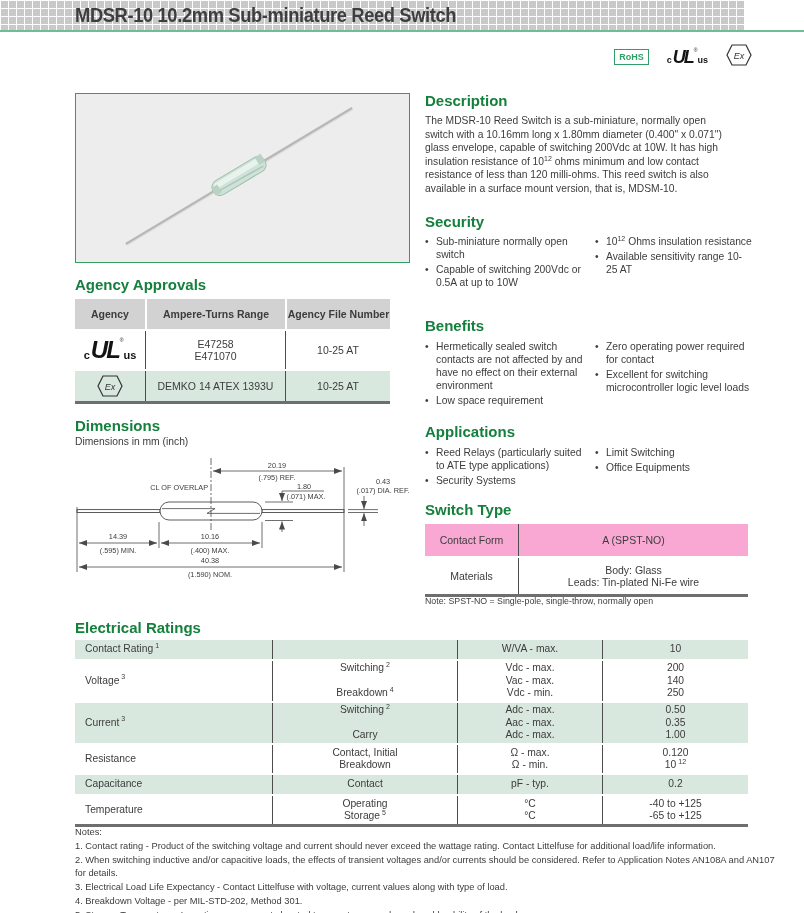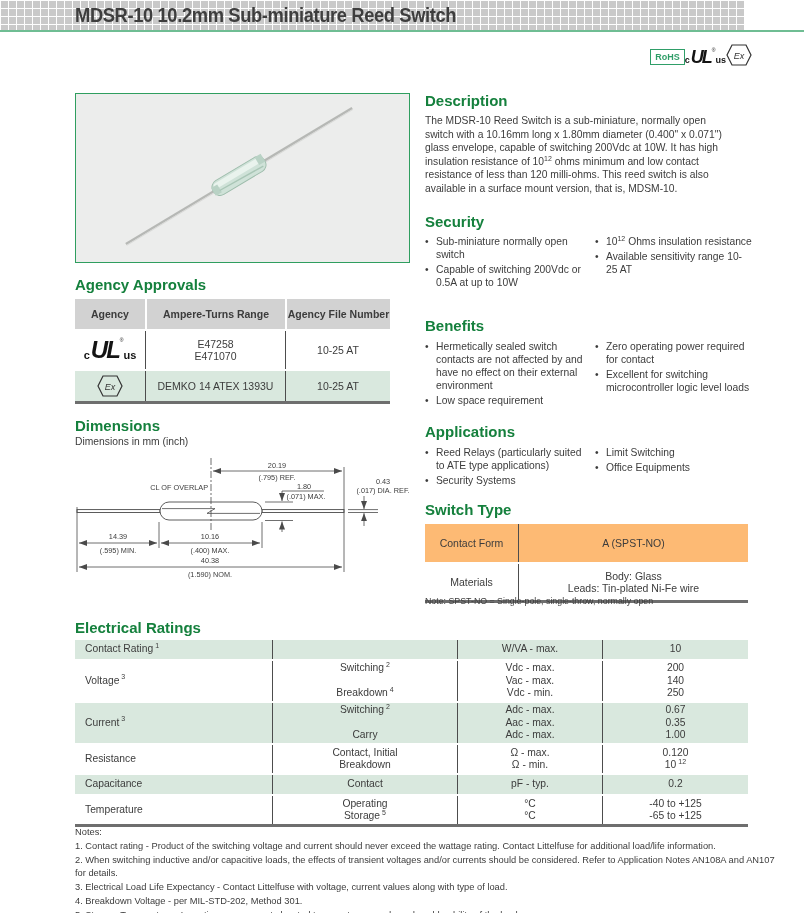--- a/index.html
+++ b/index.html
@@ -10,21 +10,21 @@
   .band{position:absolute;left:0;top:0;width:744px;height:30px;
         background-color:#c9c9c9;
         background-image:linear-gradient(#fdfdfd 1px,transparent 1px),linear-gradient(90deg,#fdfdfd 1px,transparent 1px);
         background-size:8px 8px;}
   .band-rule{position:absolute;left:0;top:30px;width:804px;height:2px;background:#6fbd93;}
   .title{position:absolute;left:75px;top:0;height:30px;line-height:31px;
          font-size:19.5px;font-weight:bold;color:#3e3e3e;letter-spacing:-0.4px;
          transform:scaleX(0.94);transform-origin:left center;white-space:nowrap;}
 
   
-  .certs{position:absolute;top:44px;right:52px;display:flex;align-items:center;gap:0;}
+  .certs{position:absolute;top:44px;right:52px;display:flex;align-items:center;gap:18px;}
   .rohs{border:1px solid #2f9e68;color:#2f9e68;font-size:9px;font-weight:bold;
         padding:2px 4px;background:#fff;line-height:10px;}
   .ulmark{display:flex;align-items:flex-end;color:#141414;line-height:1;}
   .ulmark .ul-c{font-size:9px;font-weight:bold;padding-bottom:1px;}
   .ulmark .ul-main{font-size:18px;font-weight:bold;font-style:italic;letter-spacing:-2px;padding:0 1px;}
   .ulmark .ul-reg{font-size:5px;align-self:flex-start;}
   .ulmark .ul-us{font-size:9px;font-weight:bold;padding-bottom:1px;}
   .ulmark.big .ul-c{font-size:11px;}
   .ulmark.big .ul-main{font-size:24px;}
   .ulmark.big .ul-us{font-size:11px;}
@@ -62,21 +62,21 @@
   .dims-sub{position:absolute;left:75px;top:436px;font-size:10.3px;}
   .ddraw{position:absolute;left:72px;top:450px;}
   .ddraw text{font-size:7.3px;fill:#3c3c3c;}
   .ddraw .stk{stroke:#4a4a4a;stroke-width:0.8;fill:none;}
   .ddraw .part{stroke:#4a4a4a;stroke-width:0.9;fill:#fff;}
 
   
   .stable{position:absolute;left:425px;top:524px;width:323px;border-bottom:3px solid #6e6e6e;}
   .strow{display:grid;grid-template-columns:93px 230px;}
   .strow + .strow{margin-top:2px;}
-  .str1{height:38px;background:#fdba74;}
+  .str1{height:32px;background:#f9a8d4;}
   .str2{height:36px;background:#fff;}
   .stcell{display:flex;flex-direction:column;align-items:center;justify-content:center;text-align:center;font-size:10.5px;line-height:12.5px;}
   .stcell.c2{border-left:1px solid #4d4d4d;}
   .stnote{position:absolute;left:425px;top:596px;font-size:8.8px;}
 
   
   .etable{position:absolute;left:75px;top:640px;width:673px;border-bottom:3px solid #6e6e6e;}
   .erow{display:grid;grid-template-columns:197px 185px 145px 146px;background:#fff;}
   .erow + .erow{margin-top:2px;}
   .erow.g{background:#d9e8de;}
@@ -331,21 +331,21 @@
         <div class="ln"><span>Switching</span><sup>2</sup></div>
         <div class="ln"></div>
         <div class="ln">Carry</div>
       </div>
       <div class="ec c3">
         <div class="ln">Adc - max.</div>
         <div class="ln">Aac - max.</div>
         <div class="ln">Adc - max.</div>
       </div>
       <div class="ec c4">
-        <div class="ln">0.67</div>
+        <div class="ln">0.50</div>
         <div class="ln">0.35</div>
         <div class="ln">1.00</div>
       </div>
     </div>
 
     <div class="erow hr3">
       <div class="ec c1">
           <div class="ln">Resistance</div>
         </div>
       <div class="ec c2">

